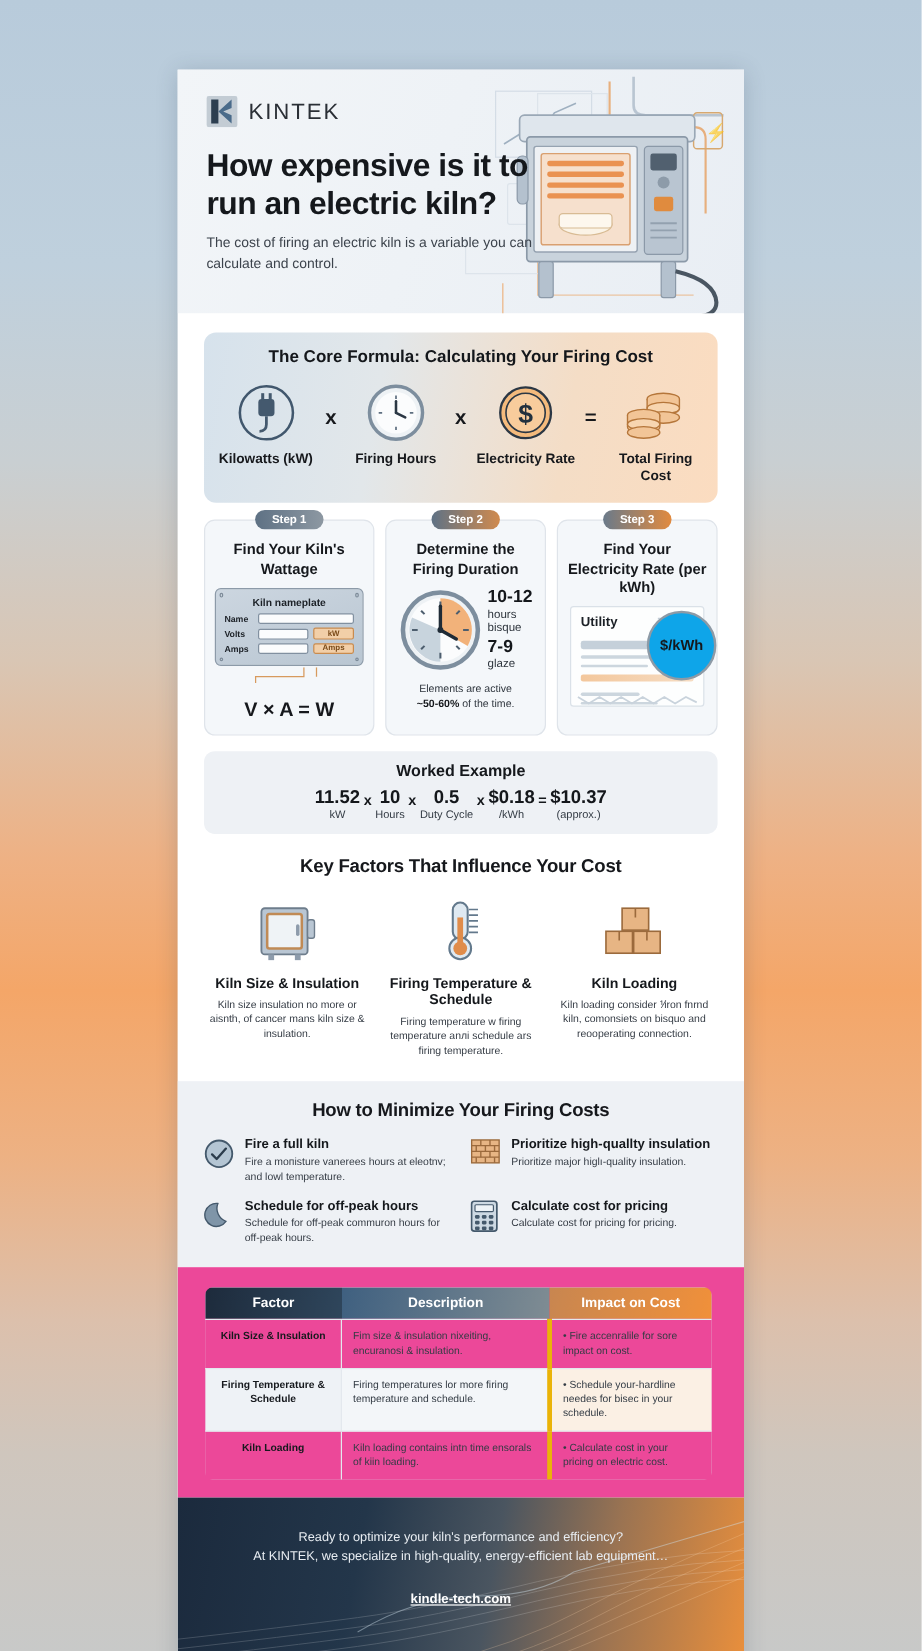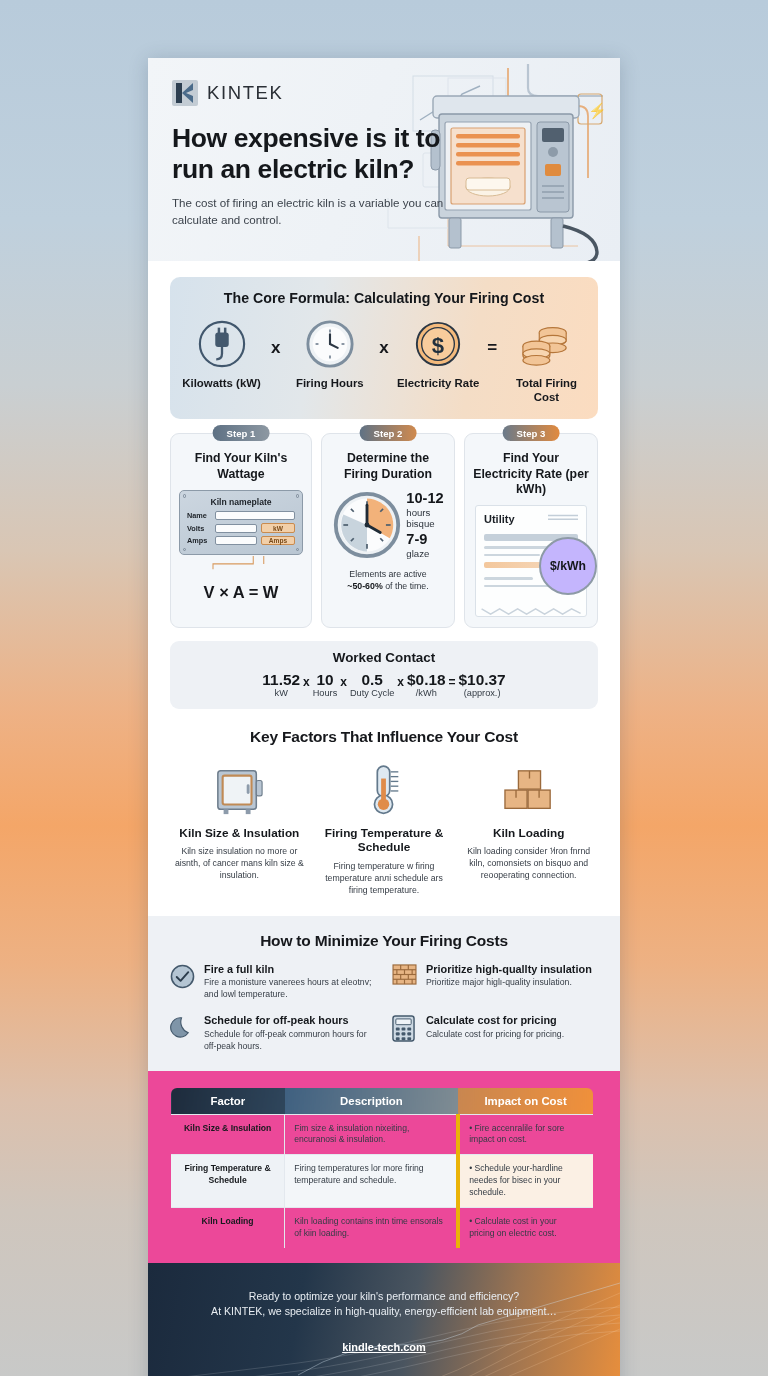--- a/index.html
+++ b/index.html
@@ -108,29 +108,29 @@
   
   .s2-row { display: flex; align-items: center; justify-content: center; gap: 4px; }
   .s2-nums { text-align: left; }
   .s2-big { font-size: 14.6px; font-weight: 700; color: #14171b; line-height: 1.08; }
   .s2-small { font-size: 9.6px; color: #2e353d; line-height: 1.16; }
   .s2-note { text-align: center; font-size: 8.8px; color: #2e353d; margin-top: 9px; line-height: 1.3; }
   .s2-note b { color: #14171b; }
 
   
   .bill {
-    margin: 2px auto 0 auto; width: 112px; height: 112px; background: #fdfefe;
+    margin: 2px auto 0 auto; width: 112px; height: 84px; background: #fdfefe;
     border: 1px solid #dae1e8; border-radius: 3px; position: relative; padding: 7px 8px;
   }
   .bill-title { font-size: 11px; font-weight: 700; color: #1b2026; }
   .bill-line { height: 2.6px; background: #ccd6de; border-radius: 2px; margin-top: 5px; }
   .bill-hl { height: 6px; background: linear-gradient(90deg,#f3c79c,#f6dcc2); border-radius: 2px; margin-top: 6px; }
   .bill-badge {
     position: absolute; right: -11px; bottom: 21px; width: 58px; height: 58px;
-    border-radius: 50%; background: #c4b5fd; border: 2.2px solid #8d9aa6;
+    border-radius: 50%; background: #0ea5e9; border: 2.2px solid #8d9aa6;
     display: flex; align-items: center; justify-content: center;
     font-size: 12.2px; font-weight: 700; color: #15181c;
   }
 
   
   .worked {
     margin-top: 13px; background: #eef1f5; border-radius: 9px; padding: 9px 10px 11px 10px;
   }
   .worked-title { text-align: center; font-size: 13.4px; font-weight: 700; color: #15181c; }
   .worked-row {
@@ -428,21 +428,21 @@
             <svg viewBox="0 0 112 10" width="110" height="9" style="position:absolute;left:1px;bottom:0">
               <path d="M0 2 L10 8 L20 2 L30 8 L40 2 L50 8 L60 2 L70 8 L80 2 L90 8 L100 2 L110 7" fill="none" stroke="#c9d3dc" stroke-width="1.6"></path>
             </svg>
             <div class="bill-badge">$/kWh</div>
           </div>
         </div>
       </div>
     </div>
 
     <div class="worked">
-      <div class="worked-title">Worked Contact</div>
+      <div class="worked-title">Worked Example</div>
       <div class="worked-row">
         <div class="w-item">
           <div class="w-big">11.52</div>
           <div class="w-small">kW</div>
         </div>
         <div class="w-op">x</div>
         <div class="w-item">
           <div class="w-big">10</div>
           <div class="w-small">Hours</div>
         </div>

